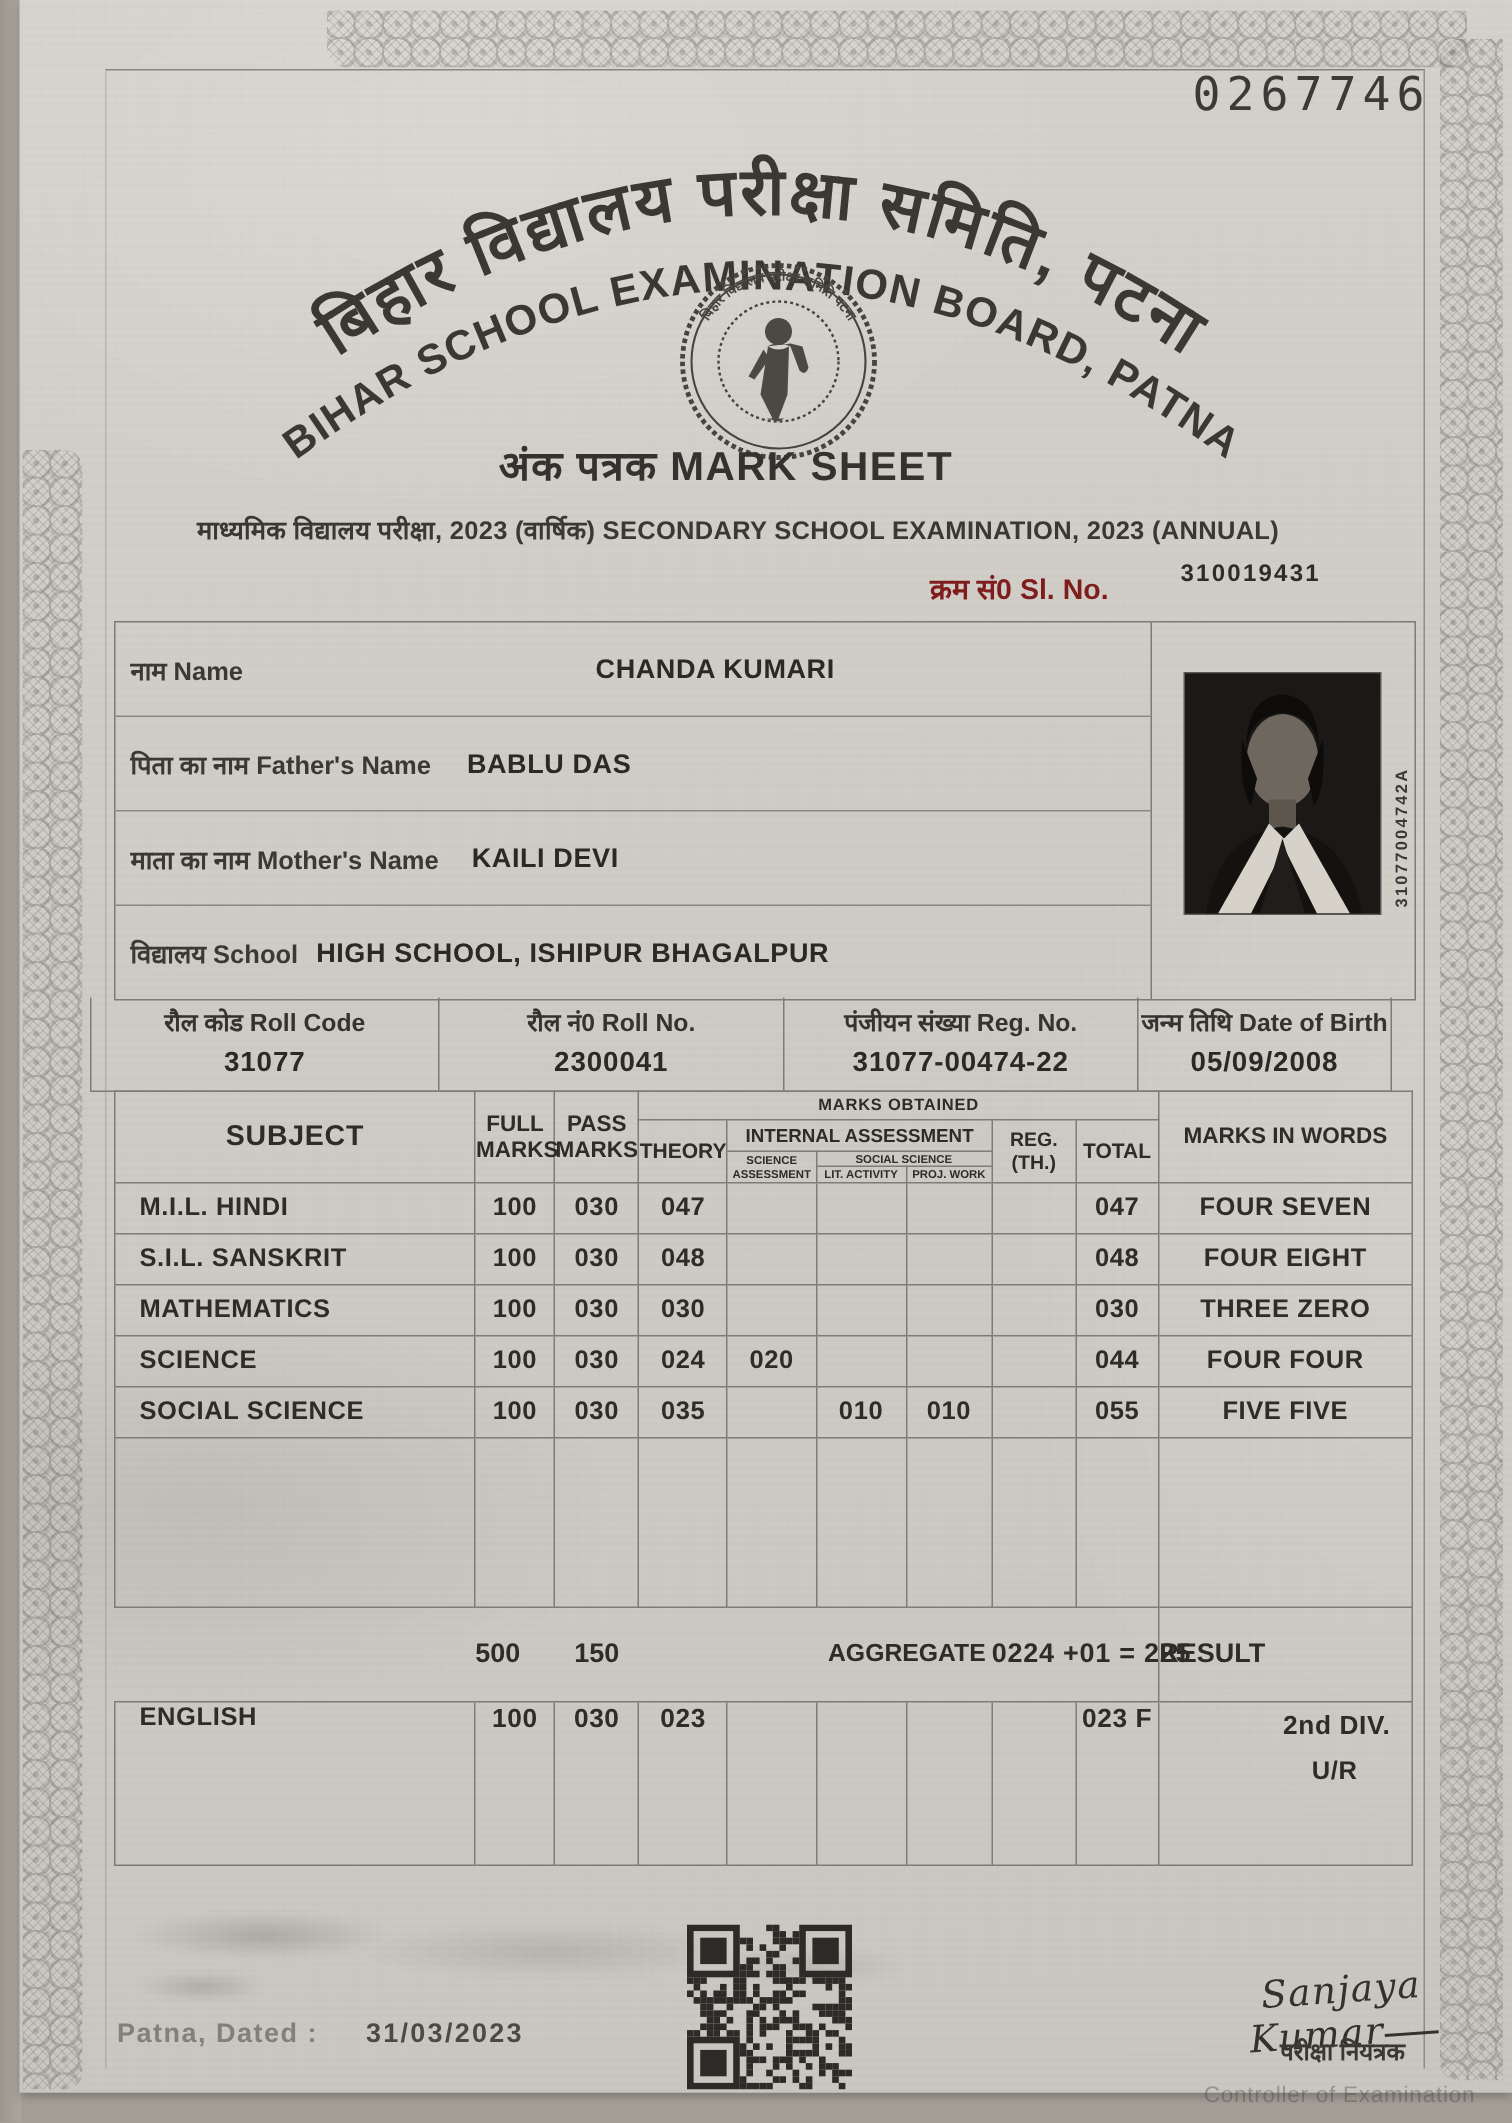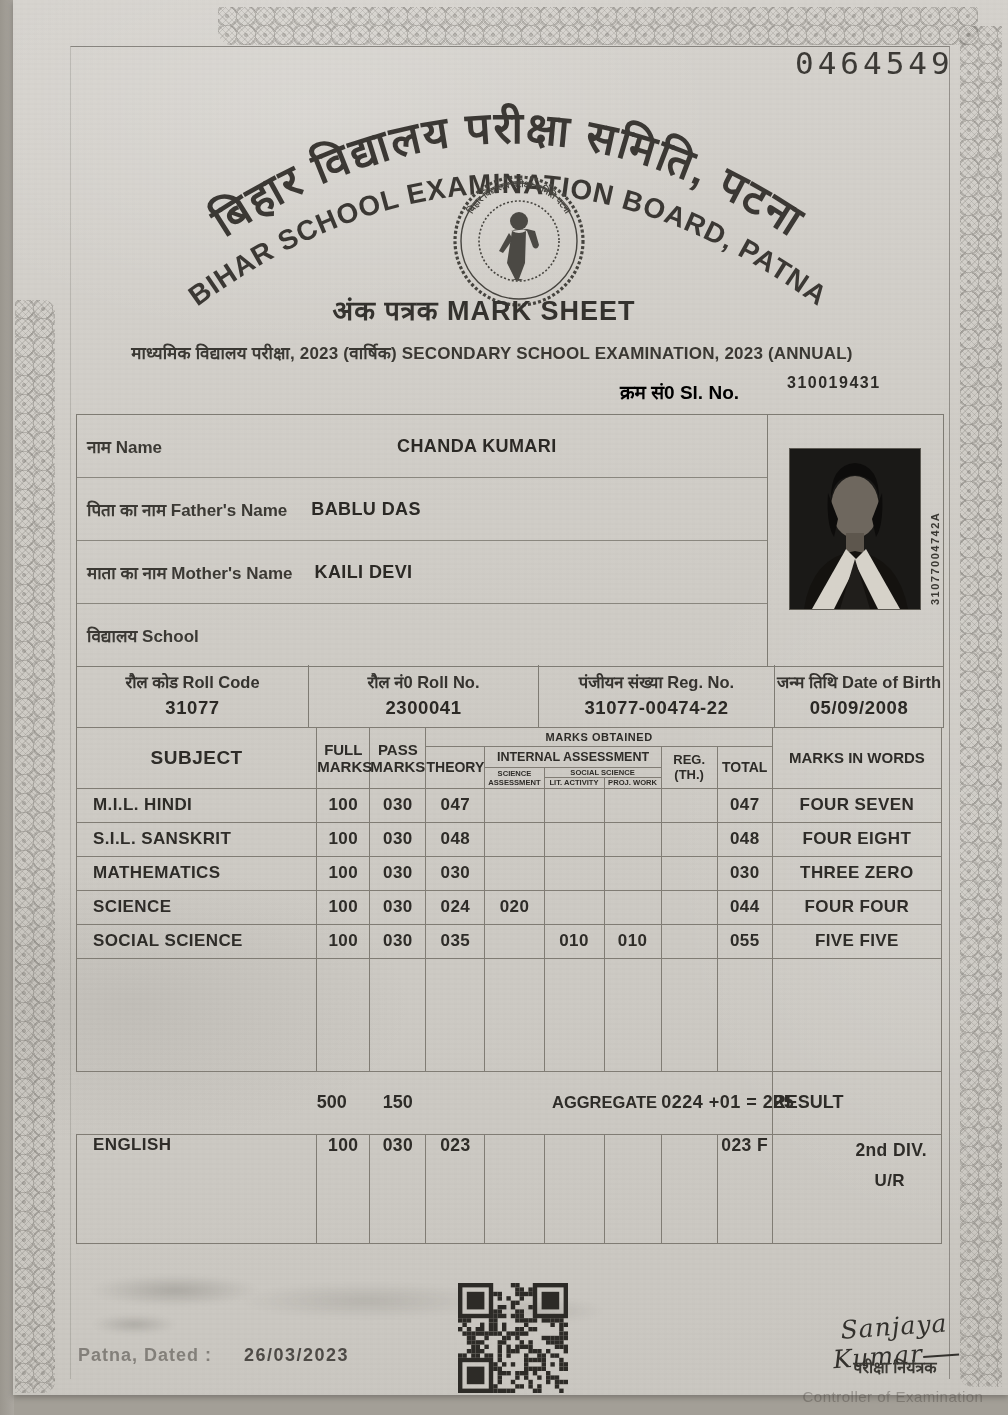--- a/index.html
+++ b/index.html
@@ -47,21 +47,21 @@
   .arch-svg{position:absolute;left:118px;top:66px;}
   .seal-svg{position:absolute;left:449px;top:167px;}
   .marksheet-title{
     position:absolute;left:0;right:40px;top:291px;text-align:center;
     font-size:27px;font-weight:bold;color:#34322e;letter-spacing:1px;
   }
   .exam-line{
     position:absolute;left:0;right:24px;top:341px;text-align:center;
     font-size:17px;font-weight:bold;color:#3a3833;letter-spacing:.2px;
   }
-  .slno{position:absolute;left:620px;top:379px;font-size:19px;font-weight:bold;color:#000000;}
+  .slno{position:absolute;left:620px;top:379px;font-size:19px;font-weight:bold;color:#7f1d1d;}
   .slno-val{position:absolute;left:787px;top:374px;font-size:16px;font-weight:bold;color:#2e2c28;letter-spacing:1.5px;}
 
   
   .fields{position:absolute;left:76px;top:414px;width:866px;height:251px;
     border:1px solid #7e7b73;display:flex;}
   .fields-left{width:690px;border-right:1px solid #7e7b73;display:flex;flex-direction:column;}
   .frow{flex:1;display:flex;align-items:center;border-bottom:1px solid #8a877f;padding-left:10px;
     font-size:17px;color:#34322e;}
   .frow:last-child{border-bottom:none;}
   .frow .lbl{font-weight:bold;color:#3b3934;}
@@ -73,21 +73,21 @@
   .v-school{margin-left:12px;}
   .photo-cell{flex:1;position:relative;}
   .photo-frame{position:absolute;left:22px;top:34px;width:130px;height:160px;background:#171614;
     box-shadow:0 0 0 1px #5c5952;}
   .photo-sidenum{
     position:absolute;right:2px;top:40px;height:150px;
     writing-mode:vertical-rl;transform:rotate(180deg);
     font-size:11px;font-weight:bold;color:#3a3833;letter-spacing:1.5px;
   }
   
-  .rollrow{position:absolute;left:76px;top:665px;width:866px;height:62px;display:flex;
+  .rollrow{position:absolute;left:60px;top:665px;width:866px;height:62px;display:flex;
     border:1px solid #7e7b73;border-top:none;}
   .rcell{border-right:1px solid #7e7b73;display:flex;flex-direction:column;justify-content:center;
     align-items:center;text-align:center;line-height:1.45;}
   .rcell:last-child{border-right:none;}
   .rc1{width:231px;} .rc2{width:229px;} .rc3{width:235px;} .rc4{flex:1;}
   .rlbl{font-size:16.5px;font-weight:bold;color:#35332f;}
   .rval{font-size:18.5px;font-weight:bold;color:#2b2925;letter-spacing:.6px;}
 
   
   table.marks{position:absolute;left:76px;top:727px;width:866px;border-collapse:collapse;
@@ -146,21 +146,21 @@
 
 <div class="paper">
   <div class="grain"></div>
 </div>
 
 <div class="lace lace-top"></div>
 <div class="lace lace-right"></div>
 <div class="lace lace-left"></div>
 <div class="frame-line"></div>
 
-<div class="serial">0464549</div>
+<div class="serial">0267746</div>
 
 <svg class="arch-svg" width="780" height="240" viewBox="0 0 780 240">
   <defs>
     <path id="archHi" d="M 28 232 Q 390 -78 752 232"></path>
     <path id="archEn" d="M 86 236 Q 390 18 694 236"></path>
   </defs>
   <text font-family="Liberation Sans, sans-serif" font-size="44" font-weight="bold" fill="#3b3834" letter-spacing="2">
     <textPath href="#archHi" startOffset="50%" text-anchor="middle">बिहार विद्यालय परीक्षा समिति, पटना</textPath>
   </text>
   <text font-family="Liberation Sans, sans-serif" font-size="28" font-weight="bold" fill="#3b3834" letter-spacing="1">
@@ -200,20 +200,21 @@
     <div class="frow">
       <span class="lbl">पिता का नाम Father's Name</span>
       <span class="val v-father">BABLU DAS</span>
     </div>
     <div class="frow">
       <span class="lbl">माता का नाम Mother's Name</span>
       <span class="val v-mother">KAILI DEVI</span>
     </div>
     <div class="frow">
       <span class="lbl">विद्यालय School</span>
+      <span class="val v-school">HIGH SCHOOL, ISHIPUR BHAGALPUR</span>
     </div>
   </div>
   <div class="photo-cell">
     <div class="photo-frame">
       <svg width="130" height="160" viewBox="0 0 130 160">
         <rect width="130" height="160" fill="#1a1917"></rect>
         <rect width="130" height="160" fill="url(#noiseless)" opacity="0"></rect>
         <ellipse cx="65" cy="58" rx="24" ry="31" fill="#6e6press"></ellipse>
         <ellipse cx="65" cy="58" rx="24" ry="31" fill="#6e675e"></ellipse>
         <path d="M41 52 Q40 16 65 14 Q90 16 89 52 Q88 28 65 26 Q42 28 41 52 Z" fill="#0d0c0b"></path>
@@ -382,21 +383,21 @@
       <div>2nd DIV.</div>
       <div class="ur">U/R</div>
     </td>
   </tr>
 </tbody>
   </table>
 
 <div class="stamp-smudge"></div>
 <div class="dated">
   <span>Patna, Dated :</span>
-  <span class="dateval">26/03/2023</span>
+  <span class="dateval">31/03/2023</span>
 </div>
 
 <svg class="qr" id="qr-svg" viewBox="0 0 108 108">
     <g fill="#2d2b27">
       <rect x="51.84" y="0.00" width="4.32" height="4.32"></rect>
       <rect x="56.16" y="0.00" width="4.32" height="4.32"></rect>
       <rect x="56.16" y="4.32" width="4.32" height="4.32"></rect>
       <rect x="60.48" y="4.32" width="4.32" height="4.32"></rect>
       <rect x="69.12" y="4.32" width="4.32" height="4.32"></rect>
       <rect x="34.56" y="8.64" width="4.32" height="4.32"></rect>

